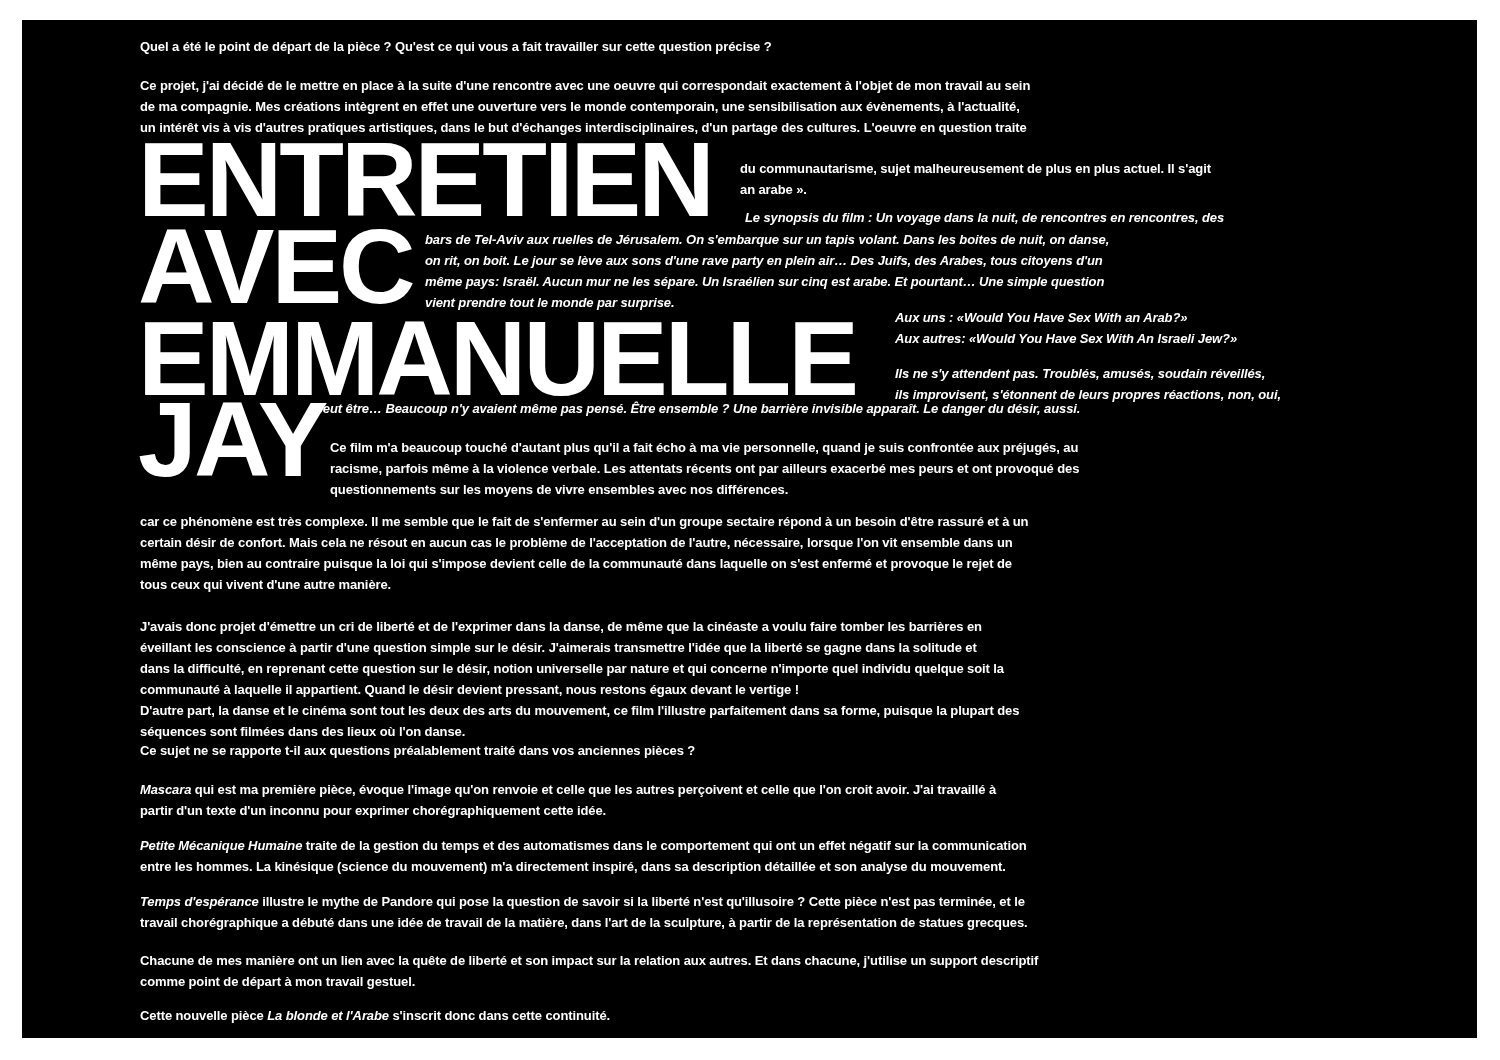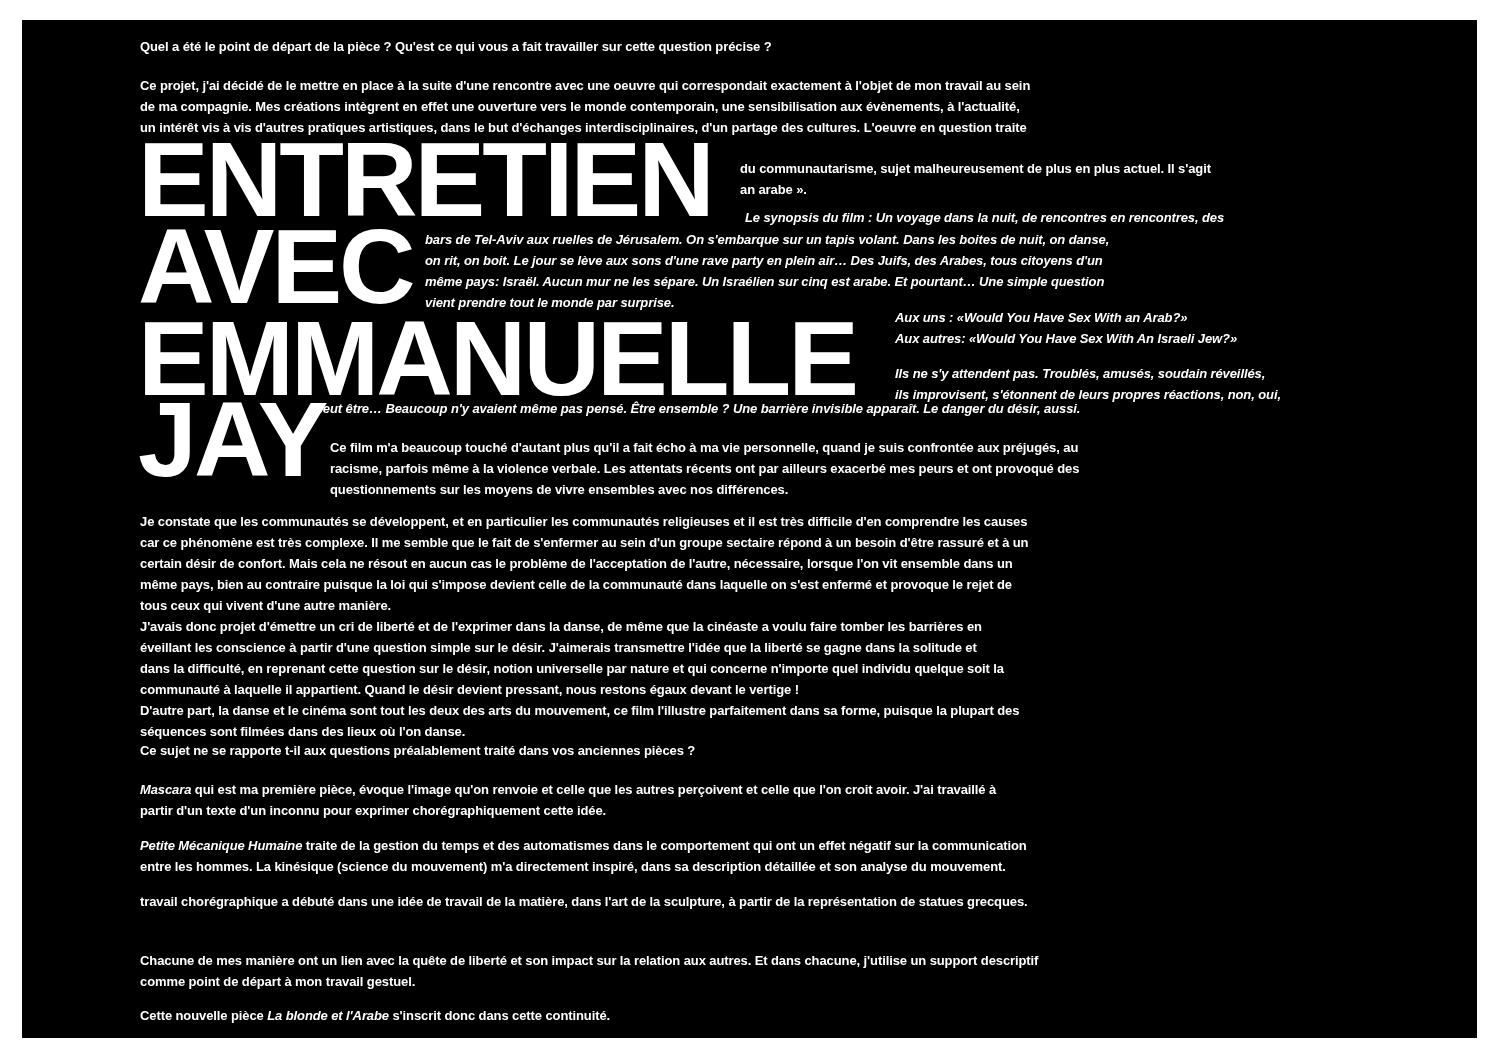--- a/index.html
+++ b/index.html
@@ -73,21 +73,20 @@
     <div class="line">peut être… Beaucoup n'y avaient même pas pensé. Être ensemble ? Une barrière invisible apparaît. Le danger du désir, aussi.</div>
   </div>
 
   <div class="blk" style="left:308px;top:417px;">
     <div class="line">Ce film m'a beaucoup touché d'autant plus qu'il a fait écho à ma vie personnelle, quand je suis confrontée aux préjugés, au</div>
     <div class="line">racisme, parfois même à la violence verbale. Les attentats récents ont par ailleurs exacerbé mes peurs et ont provoqué des</div>
     <div class="line">questionnements sur les moyens de vivre ensembles avec nos différences.</div>
   </div>
 
   <div class="blk" style="left:118px;top:491px;">
-    <div class="line">Je constate que les communautés se développent, et en particulier les communautés religieuses et il est très difficile d'en comprendre les causes</div>
     <div class="line">car ce phénomène est très complexe. Il me semble que le fait de s'enfermer au sein d'un groupe sectaire répond à un besoin d'être rassuré et à un</div>
     <div class="line">certain désir de confort. Mais cela ne résout en aucun cas le problème de l'acceptation de l'autre, nécessaire, lorsque l'on vit ensemble dans un</div>
     <div class="line">même pays, bien au contraire puisque la loi qui s'impose devient celle de la communauté dans laquelle on s'est enfermé et provoque le rejet de</div>
     <div class="line">tous ceux qui vivent d'une autre manière.</div>
   </div>
 
   <div class="blk" style="left:118px;top:596px;">
     <div class="line">J'avais donc projet d'émettre un cri de liberté et de l'exprimer dans la danse, de même que la cinéaste a voulu faire tomber les barrières en</div>
     <div class="line">éveillant les conscience à partir d'une question simple sur le désir. J'aimerais transmettre l'idée que la liberté se gagne dans la solitude et</div>
     <div class="line">dans la difficulté, en reprenant cette question sur le désir, notion universelle par nature et qui concerne n'importe quel individu quelque soit la</div>
@@ -104,20 +103,21 @@
     <div class="line"><span class="it">Mascara</span><span> qui est ma première pièce, évoque l'image qu'on renvoie et celle que les autres perçoivent et celle que l'on croit avoir. J'ai travaillé à</span></div>
     <div class="line">partir d'un texte d'un inconnu pour exprimer chorégraphiquement cette idée.</div>
   </div>
 
   <div class="blk" style="left:118px;top:815px;">
     <div class="line"><span class="it">Petite Mécanique Humaine</span><span> traite de la gestion du temps et des automatismes dans le comportement qui ont un effet négatif sur la communication</span></div>
     <div class="line">entre les hommes. La kinésique (science du mouvement) m'a directement inspiré, dans sa description détaillée et son analyse du mouvement.</div>
   </div>
 
   <div class="blk" style="left:118px;top:871px;">
+    <div class="line"><span class="it">Temps d'espérance</span><span> illustre le mythe de Pandore qui pose la question de savoir si la liberté n'est qu'illusoire ? Cette pièce n'est pas terminée, et le</span></div>
     <div class="line">travail chorégraphique a débuté dans une idée de travail de la matière, dans l'art de la sculpture, à partir de la représentation de statues grecques.</div>
   </div>
 
   <div class="blk" style="left:118px;top:930px;">
     <div class="line">Chacune de mes manière ont un lien avec la quête de liberté et son impact sur la relation aux autres. Et dans chacune, j'utilise un support descriptif</div>
     <div class="line">comme point de départ à mon travail gestuel.</div>
   </div>
 
   <div class="blk" style="left:118px;top:985px;">
     <div class="line"><span>Cette nouvelle pièce </span><span class="it">La blonde et l'Arabe</span><span> s'inscrit donc dans cette continuité.</span></div>

